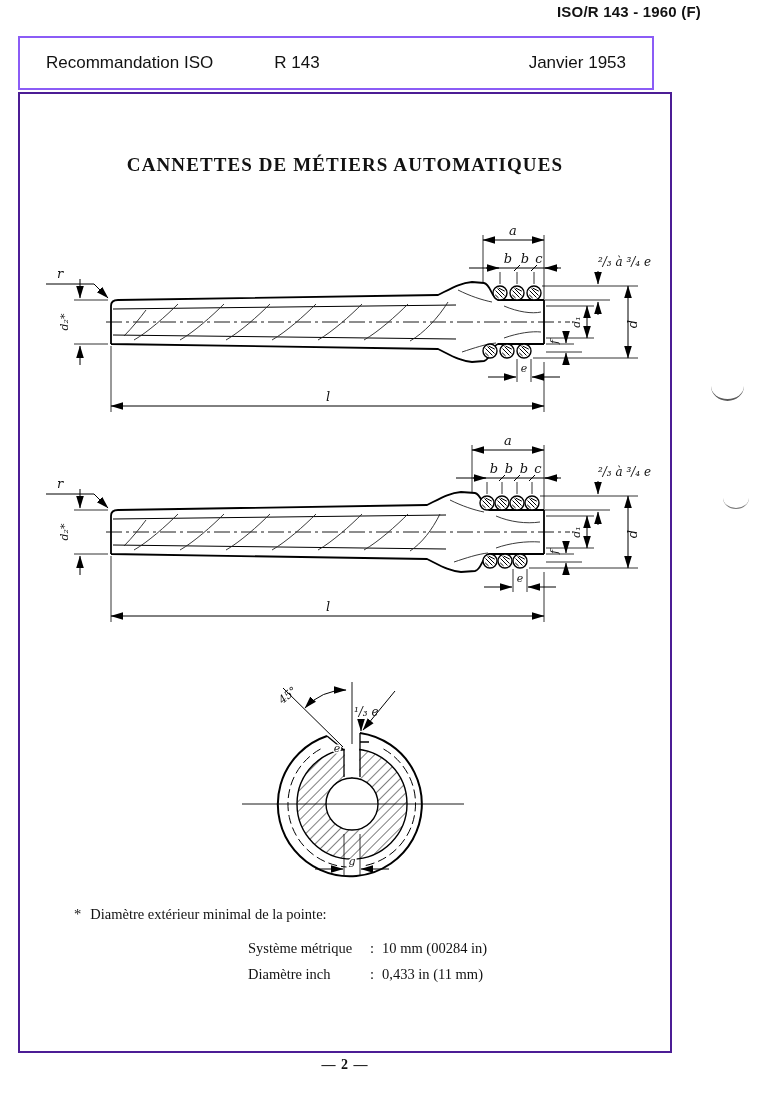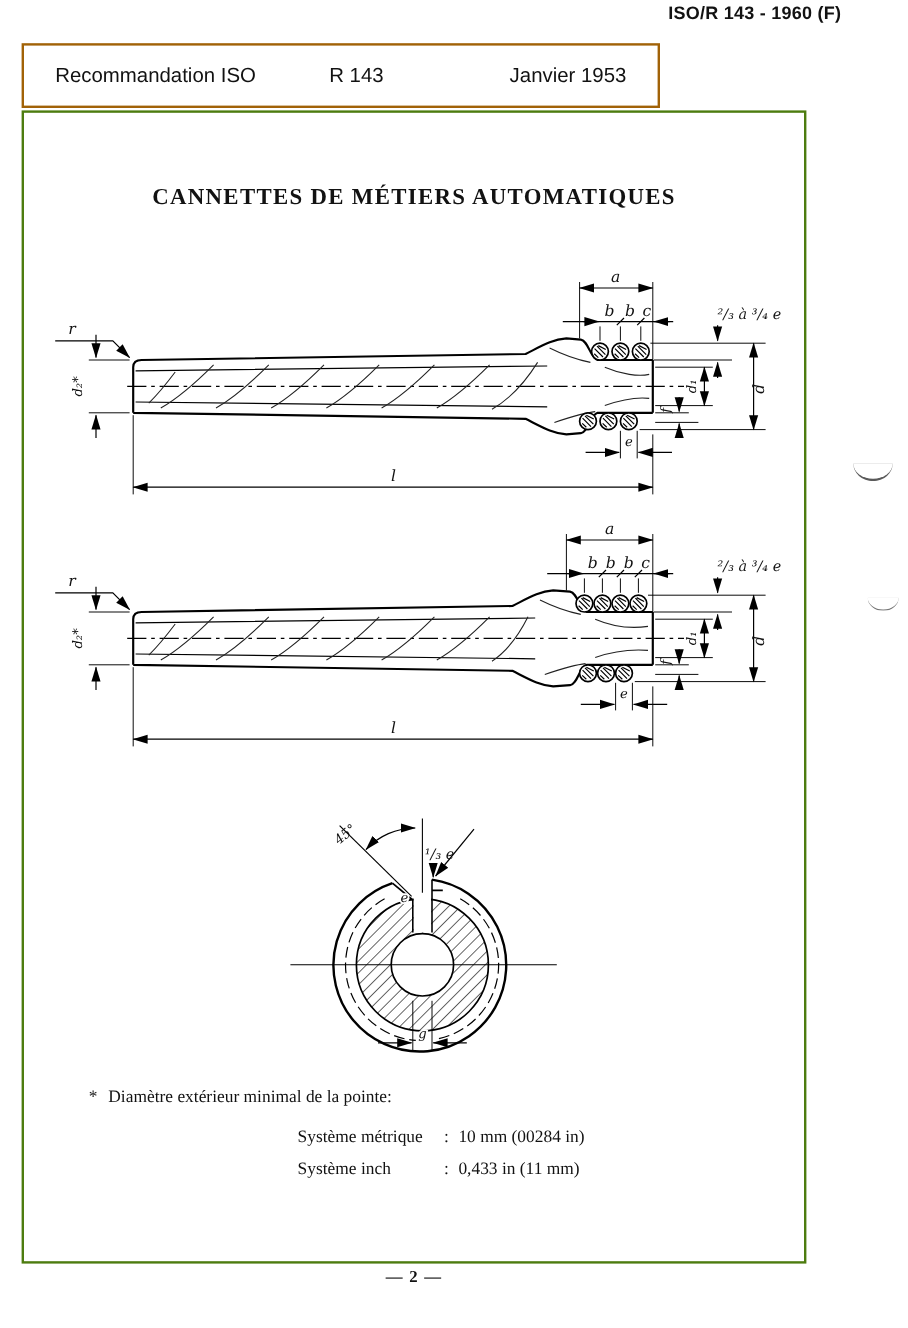--- a/index.html
+++ b/index.html
@@ -1,27 +1,27 @@
 <!DOCTYPE html>
 <html><head>
 <meta charset="utf-8">
 <style>
   html,body{margin:0;padding:0;}
   body{
     width:757px;height:1107px;position:relative;background:#ffffff;
     font-family:"Liberation Sans",sans-serif;color:#121212;overflow:hidden;
   }
   .docref{position:absolute;top:3px;right:56px;font-weight:bold;font-size:15px;letter-spacing:.2px;}
-  .hbox{position:absolute;left:18px;top:36px;width:532px;height:54px;border:2px solid #a16207;
+  .hbox{position:absolute;left:18px;top:36px;width:636px;height:54px;border:2px solid #8b5cf6;
         box-sizing:border-box;font-size:17px;}
   .hbox span{position:absolute;top:50%;transform:translateY(-50%);white-space:nowrap;}
   .hl{left:26px;}
   .hc{left:222px;width:110px;text-align:center;}
   .hr{right:26px;}
-  .mbox{position:absolute;left:18px;top:92px;width:654px;height:961px;border:2px solid #4d7c0f;
+  .mbox{position:absolute;left:18px;top:92px;width:654px;height:961px;border:2px solid #4c1d95;
         box-sizing:border-box;}
   .title{position:absolute;left:0;right:0;top:60px;text-align:center;
          font-family:"Liberation Serif",serif;font-weight:bold;font-size:19px;letter-spacing:1.1px;}
   .caption{position:absolute;left:0;right:0;top:549px;text-align:center;transform:translateX(18px);
            font-weight:bold;font-size:12.5px;letter-spacing:.9px;}
   svg{position:absolute;overflow:visible;}
   svg text{font-family:"DejaVu Serif",serif;font-style:italic;fill:#111;font-size:13px;text-anchor:middle;}
   svg text.sm{font-size:11px;}
   svg text.fr{font-size:12px;text-anchor:start;}
   svg text.halo{paint-order:stroke;stroke:#fff;stroke-width:3px;}
@@ -284,21 +284,21 @@
       <span>*</span>
       <span>Diamètre extérieur minimal de la pointe:</span>
     </div>
     <div class="fn-rows">
       <div class="fn-row">
         <span class="fn-label">Système métrique</span>
         <span class="fn-colon">:</span>
         <span>10 mm (00284 in)</span>
       </div>
       <div class="fn-row">
-        <span class="fn-label">Système inch</span>
+        <span class="fn-label">Diamètre inch</span>
         <span class="fn-colon">:</span>
         <span>0,433 in (11 mm)</span>
       </div>
     </div>
   </div>
 
 </div>
 
 <div class="pageno">— 2 —</div>
 

